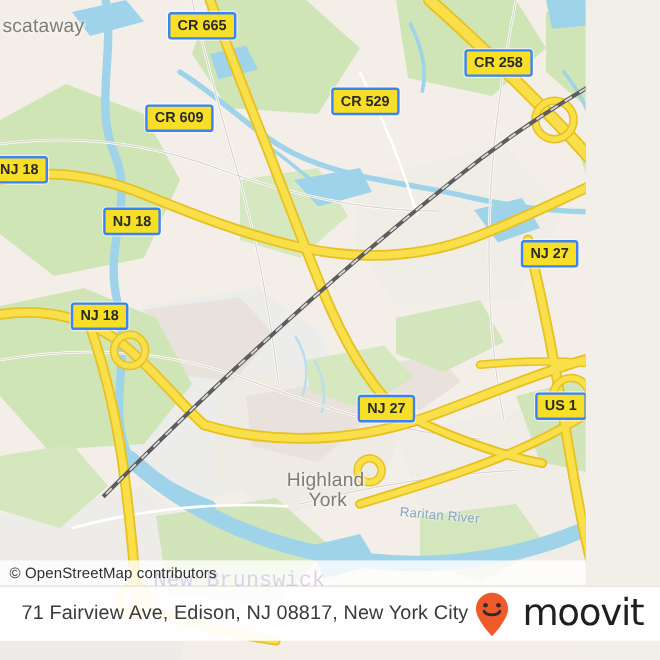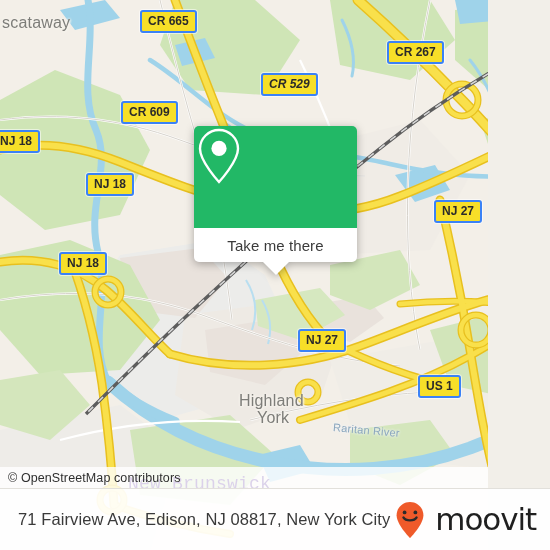--- a/index.html
+++ b/index.html
@@ -55,21 +55,21 @@
   
   #attrib{
     position:absolute;left:0;top:467px;width:550px;height:21px;
     background:rgba(255,255,255,.80);
     display:flex;align-items:center;
   }
   #attrib span{font-size:12.5px;color:#2f2f2f;padding-left:8px;letter-spacing:.1px;}
 
   
   #footer{
-    position:absolute;left:0;top:488px;width:550px;height:62px;
+    position:absolute;left:0;top:488px;width:550px;height:46px;
     background:rgba(255,255,255,.93);
     border-top:1px solid #e2e0db;
     display:flex;align-items:center;justify-content:space-between;
     padding:0 14px 0 18px;box-sizing:border-box;overflow:hidden;
   }
   #footer .addr{font-size:16.5px;color:#3a3a3a;white-space:nowrap;letter-spacing:.1px;}
   #brand{display:flex;align-items:center;gap:10px;}
   #brand .word{font-size:31px;color:#1f1f1f;letter-spacing:-1.1px;line-height:1;
     font-family:"DejaVu Sans","Liberation Sans",sans-serif;font-weight:500;}
 </style>
@@ -214,43 +214,33 @@
     <div>
       <div class="maplabel place" style="left:2px;top:14px;">scataway</div>
       <div class="maplabel place" style="left:239px;top:392px;">Highland</div>
       <div class="maplabel place" style="left:257px;top:409px;">York</div>
       <div class="maplabel water" style="left:333px;top:424px;transform:rotate(5deg);">Raritan River</div>
       <div class="maplabel faint" style="left:128px;top:474px;">New Brunswick</div>
     </div>
 
     <div>
       <div class="shield" style="left:140px;top:10px;">CR 665</div>
-      <div class="shield" style="left:387px;top:41px;">CR 267</div>
-      <div class="shield" style="left:261px;top:73px;font-style:italic;">CR 529</div>
-      <div class="shield" style="left:121px;top:101px;">CR 609</div>
+      <div class="shield" style="left:387px;top:41px;">CR 258</div>
+      <div class="shield" style="left:276px;top:73px;">CR 529</div>
+      <div class="shield" style="left:121px;top:87px;">CR 609</div>
       <div class="shield" style="left:-8px;top:130px;">NJ 18</div>
       <div class="shield" style="left:508px;top:132px;">NJ 27</div>
       <div class="shield" style="left:86px;top:173px;">NJ 18</div>
       <div class="shield" style="left:434px;top:200px;">NJ 27</div>
       <div class="shield" style="left:59px;top:252px;">NJ 18</div>
       <div class="shield" style="left:298px;top:329px;">NJ 27</div>
-      <div class="shield" style="left:418px;top:327px;margin-top:48px;">US 1</div>
+      <div class="shield" style="left:446px;top:327px;">US 1</div>
       <div class="shield" style="left:513px;top:338px;">CR 514</div>
     </div>
 
-    <div id="callout">
-      <div class="head">
-        <svg width="50" height="60" viewBox="0 0 50 60">
-          <path d="M25,4 C14.5,4 6,12.4 6,22.8 C6,35.5 25,56 25,56 C25,56 44,35.5 44,22.8 C44,12.4 35.5,4 25,4 Z" fill="none" stroke="#ffffff" stroke-width="2.4"></path>
-          <circle cx="25" cy="22.4" r="7.6" fill="#ffffff"></circle>
-        </svg>
-      </div>
-      <div class="foot">Take me there</div>
-      <div class="tip"></div>
-    </div>
 
     <div id="attrib">
       <span>© OpenStreetMap contributors</span>
     </div>
   </div>
 
   <div id="footer">
     <div class="addr">71 Fairview Ave, Edison, NJ 08817, New York City</div>
     <div id="brand">
       <svg width="30" height="38" viewBox="0 0 30 38">

